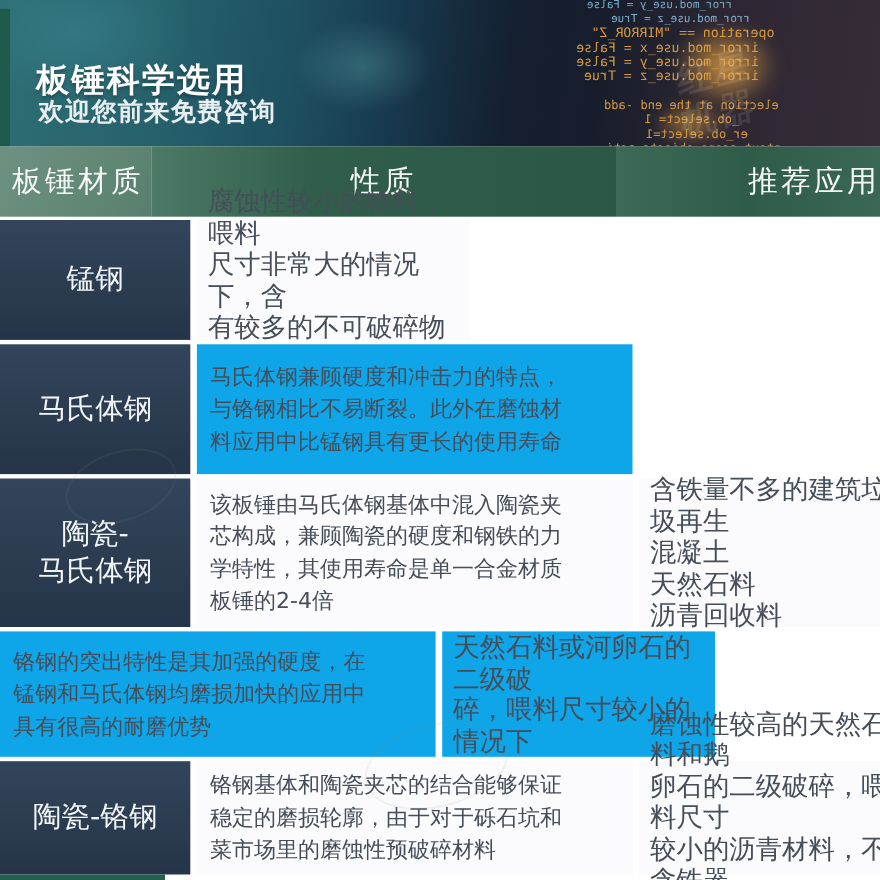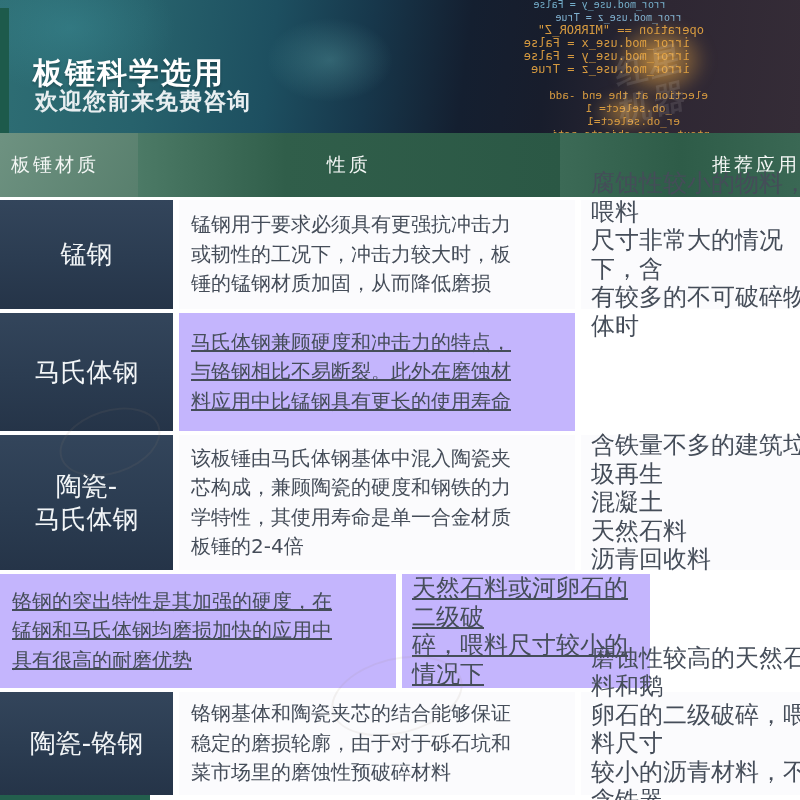--- a/index.html
+++ b/index.html
@@ -38,37 +38,37 @@
   .banner-watermark{position:absolute;left:616px;top:44px;width:92px;font-size:33px;font-weight:bold;
     line-height:37px;letter-spacing:2px;color:rgba(255,255,255,.10);
     transform:rotate(-14deg) skewX(-8deg);}
 
   
   .thead{display:flex;height:64px;}
   .th-cell{display:flex;align-items:center;box-sizing:border-box;}
   .th1{width:144px;padding-left:11px;background:linear-gradient(120deg,#6e9281 0%,#587f6d 100%);}
   .th2{width:444px;justify-content:center;background:linear-gradient(90deg,#4c7a66 0%,#305e4a 35%,#2b5845 100%);text-align:right;}
   .th3{width:252px;justify-content:flex-end;background:linear-gradient(90deg,#3c6a56 0%,#2e5c48 50%,#3a6854 100%);}
-  .th-label{color:#f4f7f5;font-size:19px;letter-spacing:3px;}
+  .th-label{color:#f4f7f5;font-size:27px;letter-spacing:3px;}
   .head-gap{height:3px;background:#ffffff;}
 
   
   .trow{display:flex;margin-bottom:4px;background:#ffffff;}
   .m-cell{width:173px;margin-right:6px;flex-shrink:0;
     background:linear-gradient(180deg,#33455b 0%,#2b3c51 55%,#253448 100%);
     display:flex;align-items:center;justify-content:center;text-align:center;
     color:#f2f5f7;font-size:26px;line-height:33px;white-space:pre-line;}
   .p-cell{width:396px;margin-right:6px;flex-shrink:0;box-sizing:border-box;
     display:flex;flex-direction:column;justify-content:center;padding-left:12px;
     font-size:20px;line-height:29.5px;color:#454d59;white-space:pre-line;}
   .a-cell{width:248px;flex-shrink:0;box-sizing:border-box;
     display:flex;flex-direction:column;justify-content:center;padding-left:10px;
     font-size:24px;line-height:28.5px;color:#454d59;white-space:pre-line;}
   .bg-w{background:#fbfbfd;}
-  .bg-g{background:#c4b5fd;text-decoration:underline;}
+  .bg-g{background:#0ea5e9;}
   .r1{height:109px;}
   .r2{height:118px;}
   .r3{height:135px;}
   .r4{height:114px;}
   .r5{height:103px;margin-bottom:0;}
 
   
   .stamp{position:absolute;border:2px solid rgba(160,140,120,.10);border-radius:50%;pointer-events:none;}
   .stamp1{left:58px;top:410px;width:100px;height:60px;transform:rotate(-18deg);}
   .stamp2{left:330px;top:658px;width:130px;height:72px;transform:rotate(-14deg);}
@@ -110,23 +110,20 @@
       <span class="th-label">性质</span>
     </div>
     <div class="th-cell th3">
       <span class="th-label">推荐应用</span>
     </div>
   </div>
   <div class="head-gap"></div>
 
   <div class="trow r1">
     <div class="m-cell">锰钢</div>
-    <div class="p-cell bg-w">锰钢用于要求必须具有更强抗冲击力
-或韧性的工况下，冲击力较大时，板
-锤的锰钢材质加固，从而降低磨损</div>
     <div class="a-cell bg-w">腐蚀性较小的物料，喂料
 尺寸非常大的情况下，含
 有较多的不可破碎物体时</div>
   </div>
 
   <div class="trow r2">
     <div class="m-cell">马氏体钢</div>
     <div class="p-cell bg-g">马氏体钢兼顾硬度和冲击力的特点，
 与铬钢相比不易断裂。此外在磨蚀材
 料应用中比锰钢具有更长的使用寿命</div>

